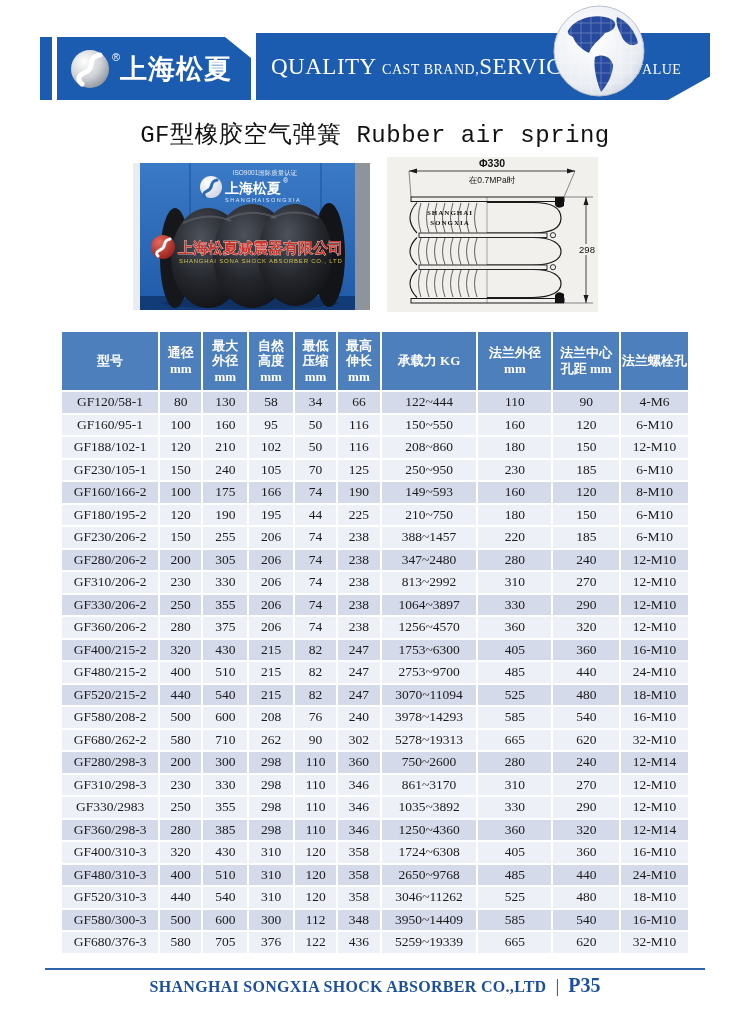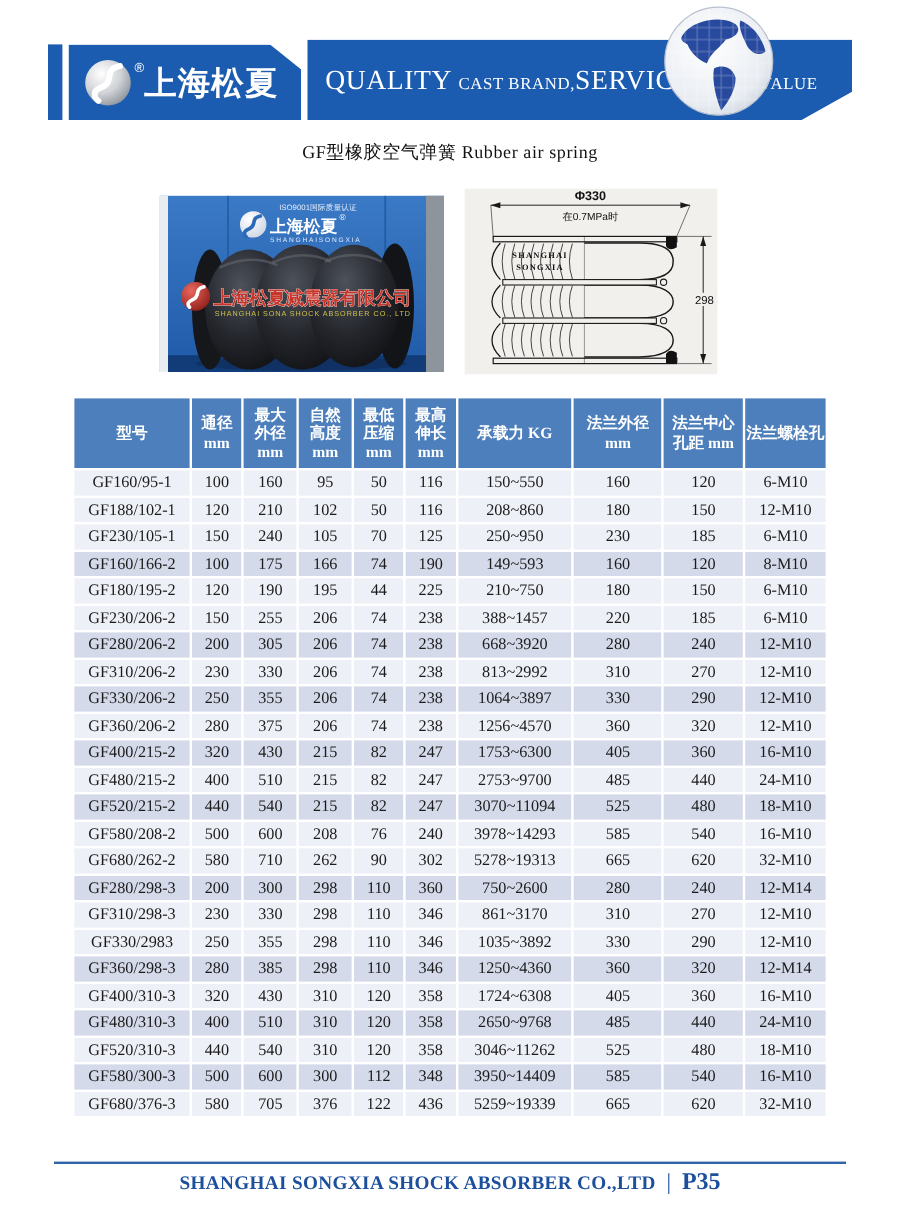--- a/index.html
+++ b/index.html
@@ -22,21 +22,21 @@
     clip-path:polygon(0 0,100% 0,100% 65%,calc(100% - 42px) 100%,0 100%);
     display:flex;align-items:center;padding-left:15px;box-sizing:border-box;
   }
   .tagline{color:#fff;white-space:nowrap;font-family:"Liberation Serif",serif;}
   .tagline .large{font-size:23px;letter-spacing:.5px;}
   .tagline .small{font-size:14px;letter-spacing:.5px;}
   .globe{position:absolute;left:551px;top:3px;width:96px;height:96px;z-index:5;}
   
   .page-title{
     position:absolute;top:118px;left:0;width:100%;text-align:center;
-    font-family:Liberation Serif, serif;font-size:15px;color:#111;letter-spacing:.5px;
+    font-family:Liberation Mono, monospace;font-size:24px;color:#111;letter-spacing:.5px;
   }
   
   .photo-wrap{position:absolute;left:133px;top:163px;width:237px;height:147px;}
   .drawing-wrap{position:absolute;left:387px;top:157px;width:179px;height:155px;}
   
   .table-wrap{position:absolute;left:60px;top:330px;width:630px;}
   table.spec{width:100%;border-collapse:separate;border-spacing:2px;table-layout:fixed;background:#fff;}
   table.spec th{
     background:#4d7fbc;color:#ffffff;font-weight:bold;height:58px;vertical-align:middle;
     font-size:13px;line-height:1.2;padding:0;font-family:"Liberation Serif",serif;
@@ -284,20 +284,32 @@
           <th>
             <span class="hl">法兰中心</span>
             <span class="hl">孔距 mm</span>
           </th>
           <th>
             <span class="hl">法兰螺栓孔</span>
           </th>
         </tr>
       </thead>
     <tbody id="spec-body">
+        <tr class="dark">
+          <td>GF120/58-1</td>
+          <td>80</td>
+          <td>130</td>
+          <td>58</td>
+          <td>34</td>
+          <td>66</td>
+          <td>122~444</td>
+          <td>110</td>
+          <td>90</td>
+          <td>4-M6</td>
+        </tr>
         <tr class="light">
           <td>GF160/95-1</td>
           <td>100</td>
           <td>160</td>
           <td>95</td>
           <td>50</td>
           <td>116</td>
           <td>150~550</td>
           <td>160</td>
           <td>120</td>
@@ -363,21 +375,21 @@
           <td>185</td>
           <td>6-M10</td>
         </tr>
         <tr class="dark">
           <td>GF280/206-2</td>
           <td>200</td>
           <td>305</td>
           <td>206</td>
           <td>74</td>
           <td>238</td>
-          <td>668~3920</td>
+          <td>347~2480</td>
           <td>280</td>
           <td>240</td>
           <td>12-M10</td>
         </tr>
         <tr class="light">
           <td>GF310/206-2</td>
           <td>230</td>
           <td>330</td>
           <td>206</td>
           <td>74</td>

